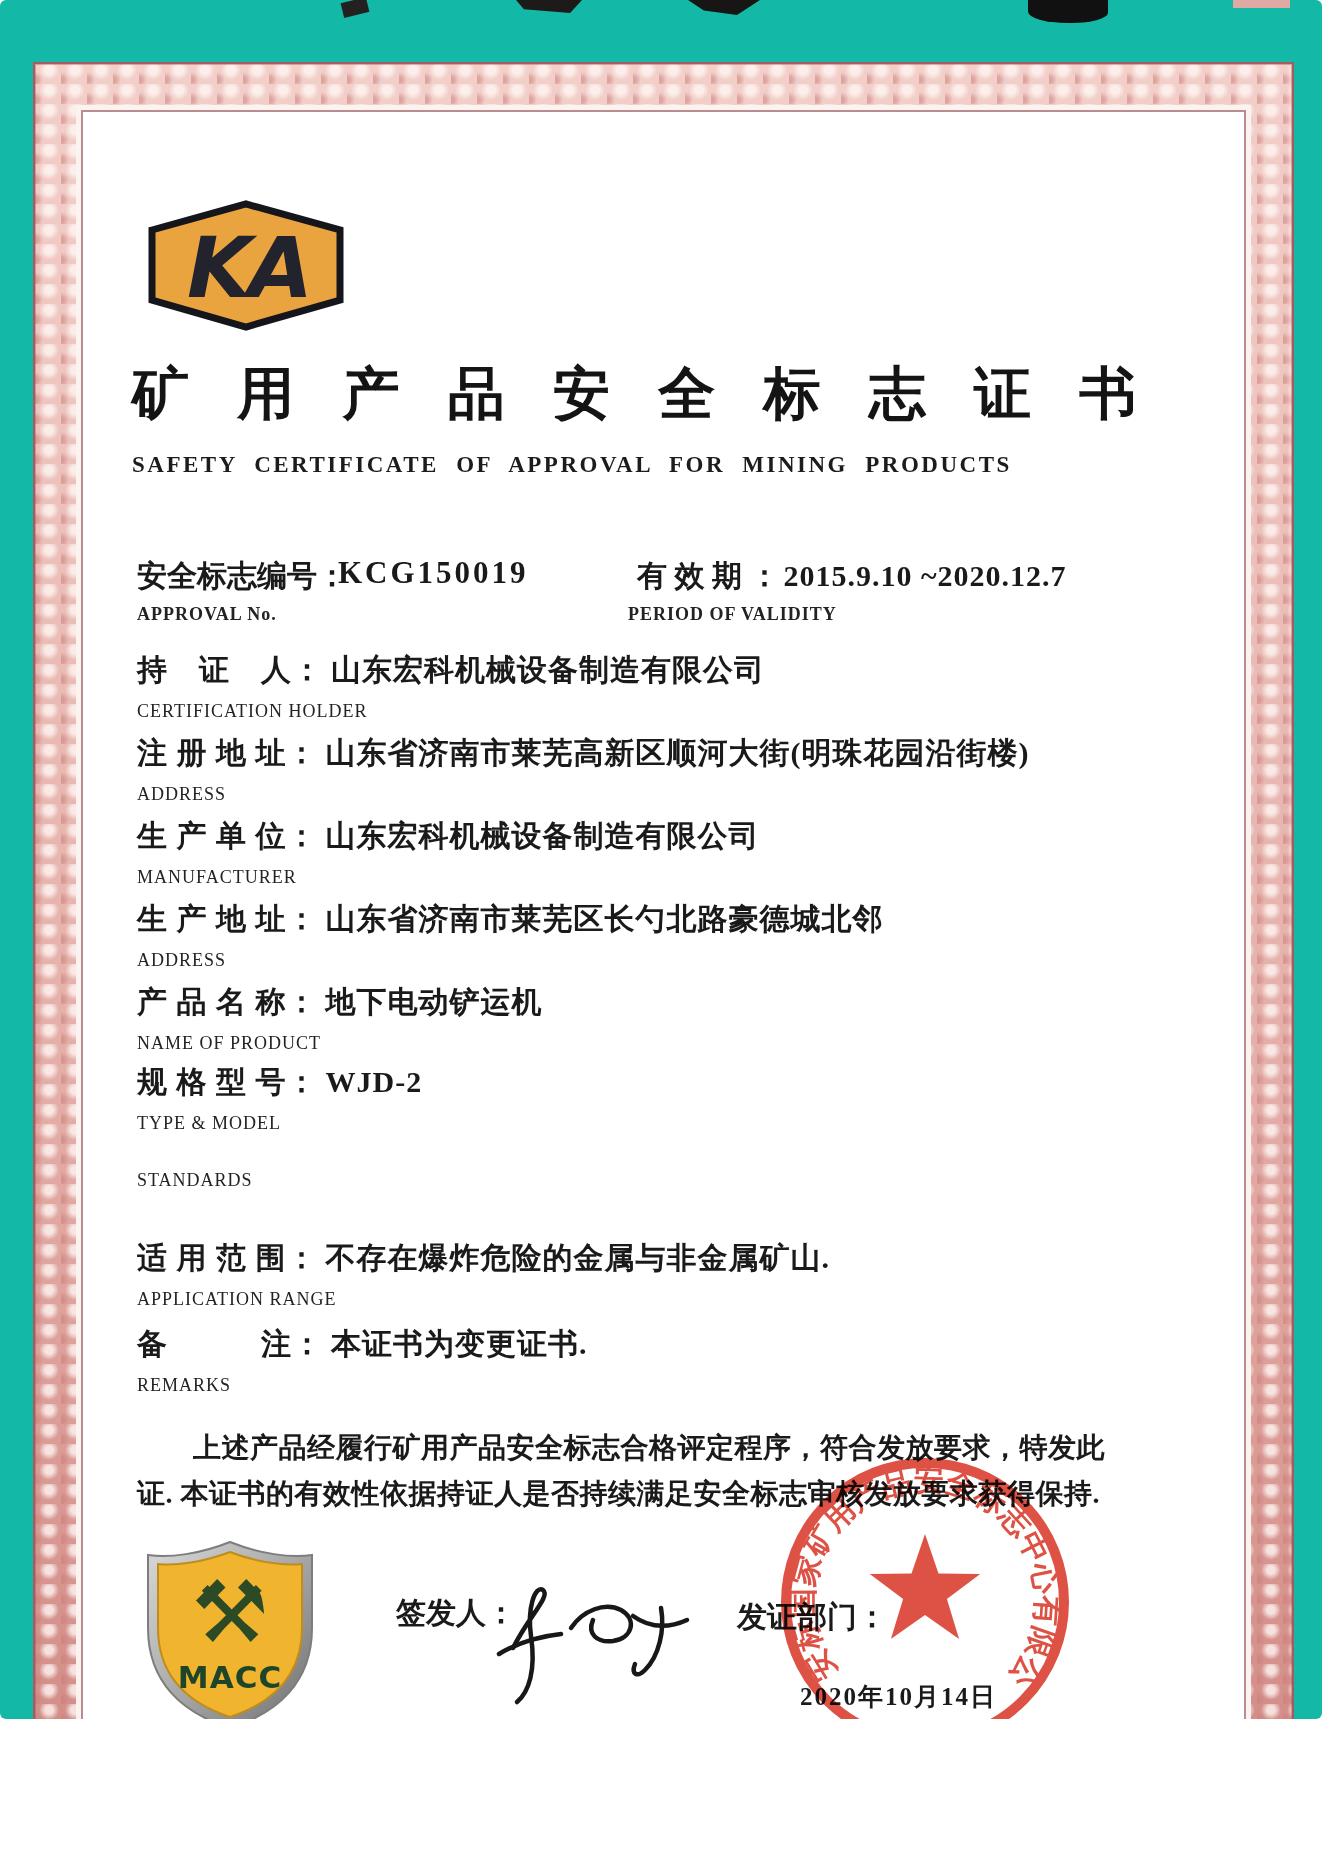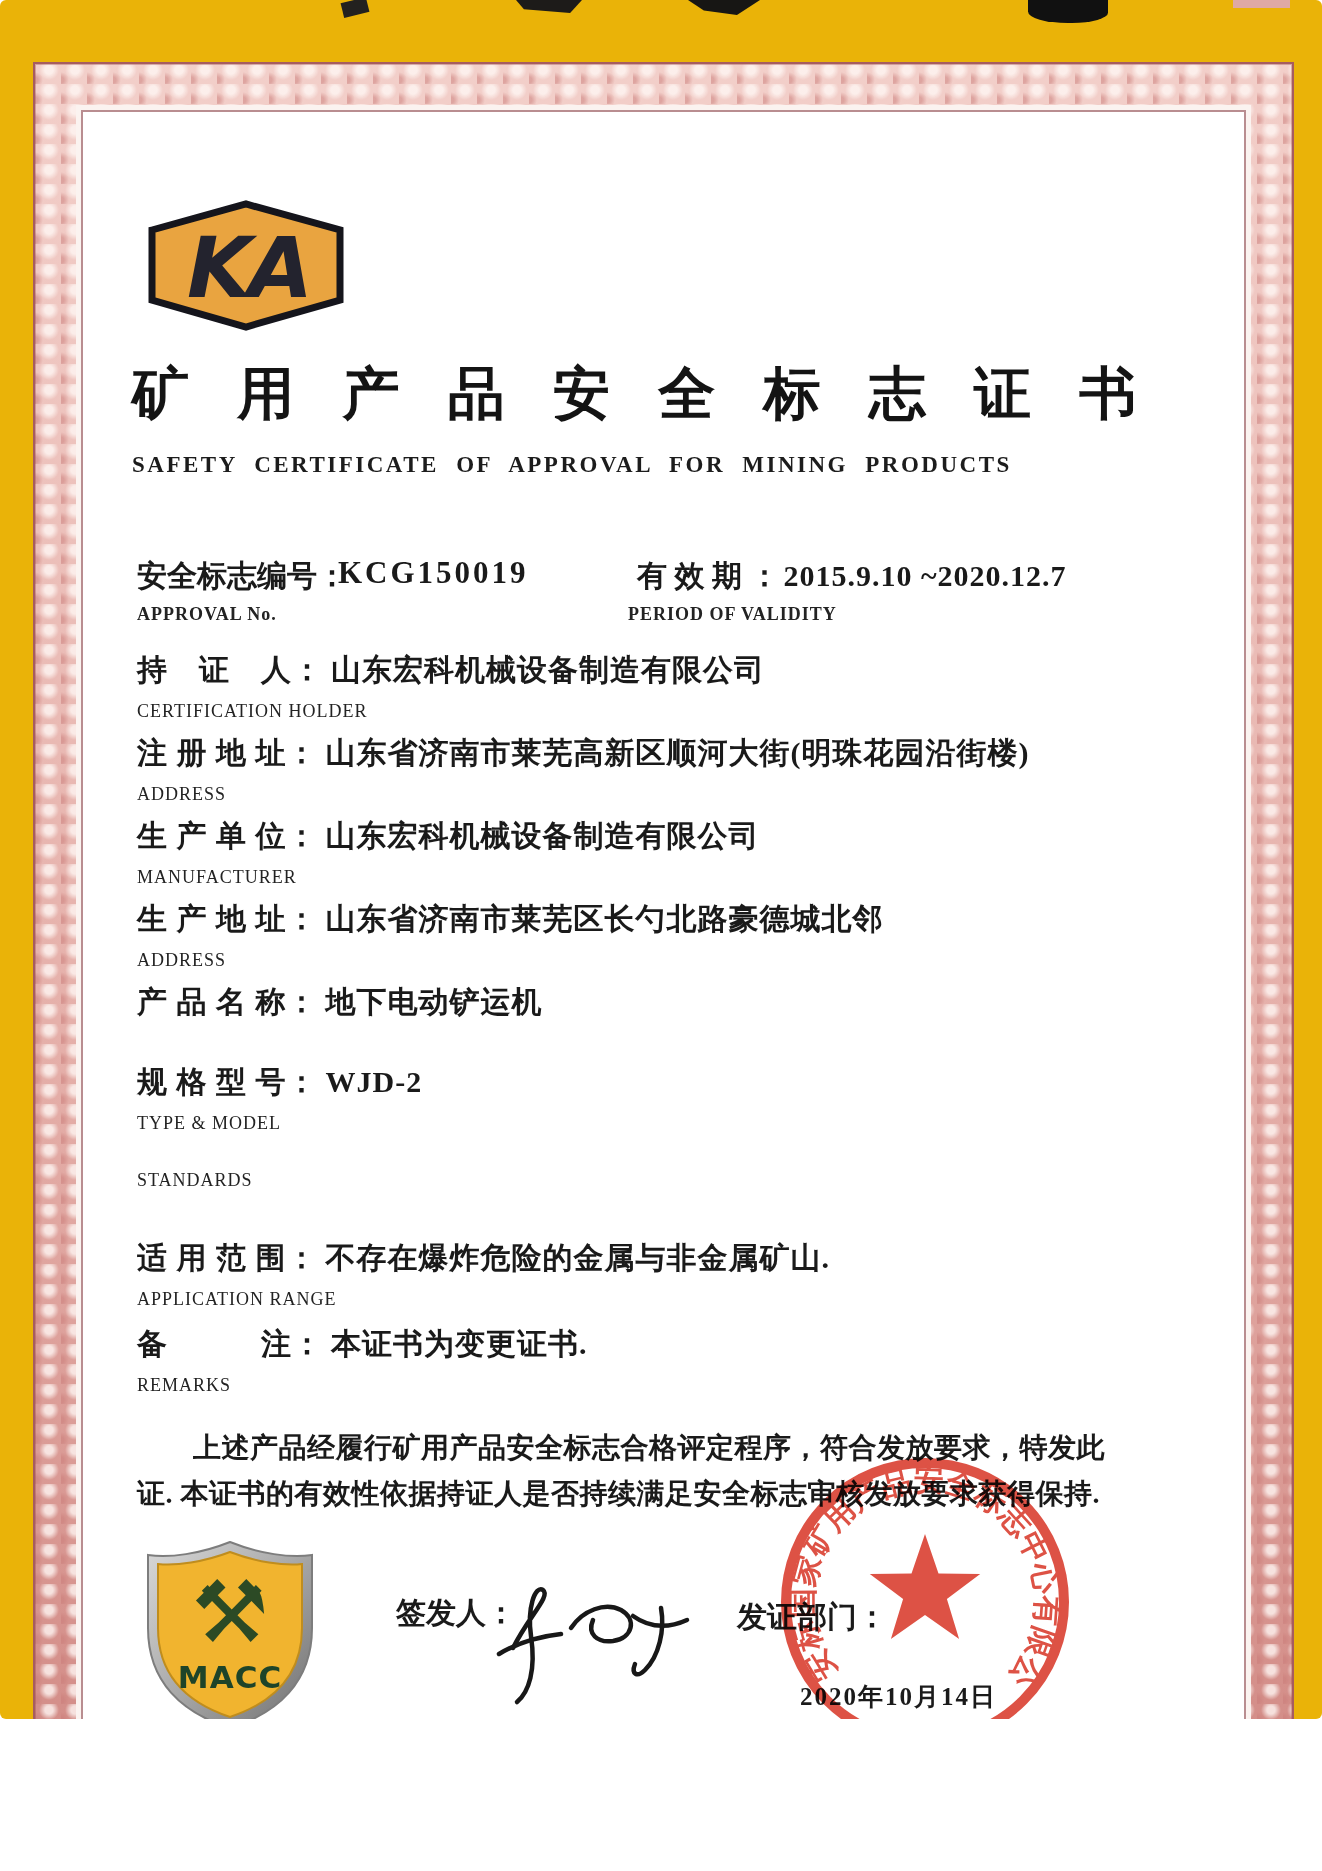--- a/index.html
+++ b/index.html
@@ -1,16 +1,16 @@
 <!DOCTYPE html>
 <html><head>
 <meta charset="utf-8">
 <style>
   html,body{margin:0;padding:0;background:#fff;}
-  .page{position:relative;width:1322px;height:1719px;background:#eab308;overflow:hidden;
+  .page{position:relative;width:1322px;height:1719px;background:#14b8a6;overflow:hidden;
         font-family:"Liberation Serif","DejaVu Serif",serif;color:#1a1a1a;border-radius:6px;}
 
   
   .art{position:absolute;z-index:1;}
   .art1{left:342px;top:0;width:26px;height:15px;background:#23211f;transform:rotate(-14deg);}
   .art2{left:516px;top:0;width:66px;height:13px;background:#1d1b19;clip-path:polygon(0 0,100% 0,82% 100%,12% 72%);}
   .art3{left:688px;top:0;width:72px;height:15px;background:#171614;clip-path:polygon(0 0,100% 0,68% 100%,22% 70%);}
   .art4{left:1028px;top:0;width:80px;height:23px;background:#111;border-radius:0 0 45% 50%;}
   .art5{left:1233px;top:0;width:57px;height:8px;background:#dfa9a4;}
 
@@ -104,20 +104,21 @@
   <div class="field-row" style="top:816px">
     <div class="field-line"><span class="cn-label">生 产 单 位：</span><span class="cn-value">山东宏科机械设备制造有限公司</span></div>
     <div class="en-sub">MANUFACTURER</div>
   </div>
   <div class="field-row" style="top:899px">
     <div class="field-line"><span class="cn-label">生 产 地 址：</span><span class="cn-value">山东省济南市莱芜区长勺北路豪德城北邻</span></div>
     <div class="en-sub">ADDRESS</div>
   </div>
   <div class="field-row" style="top:982px">
     <div class="field-line"><span class="cn-label">产 品 名 称：</span><span class="cn-value">地下电动铲运机</span></div>
+    <div class="en-sub">NAME OF PRODUCT</div>
   </div>
   <div class="field-row" style="top:1062px">
     <div class="field-line"><span class="cn-label">规 格 型 号：</span><span class="cn-value">WJD-2</span></div>
     <div class="en-sub">TYPE &amp; MODEL</div>
   </div>
   <div class="field-row" style="top:1160px">
     <div class="en-sub">STANDARDS</div>
   </div>
   <div class="field-row" style="top:1324px">
     <div class="field-line"><span class="cn-label">备　　　注：</span><span class="cn-value">本证书为变更证书.</span></div>

